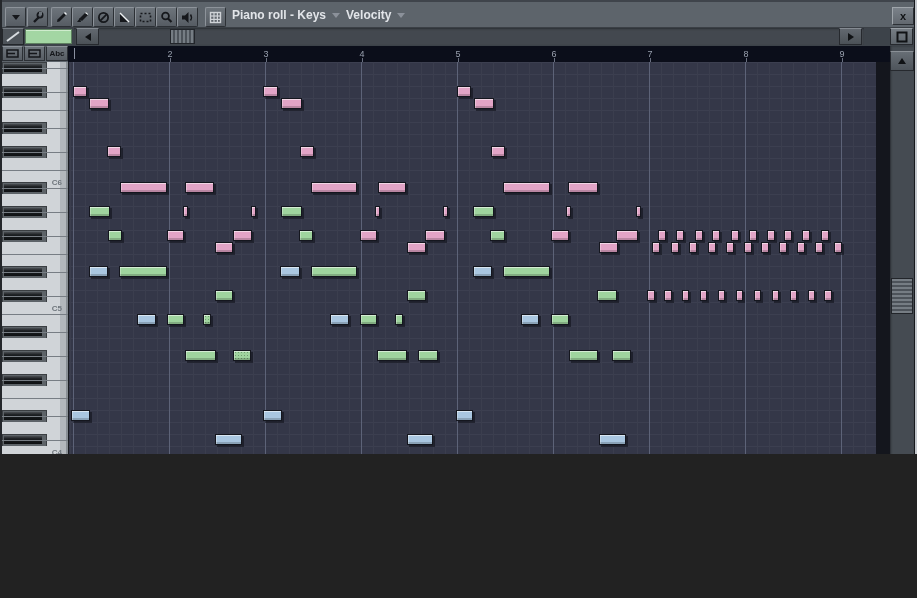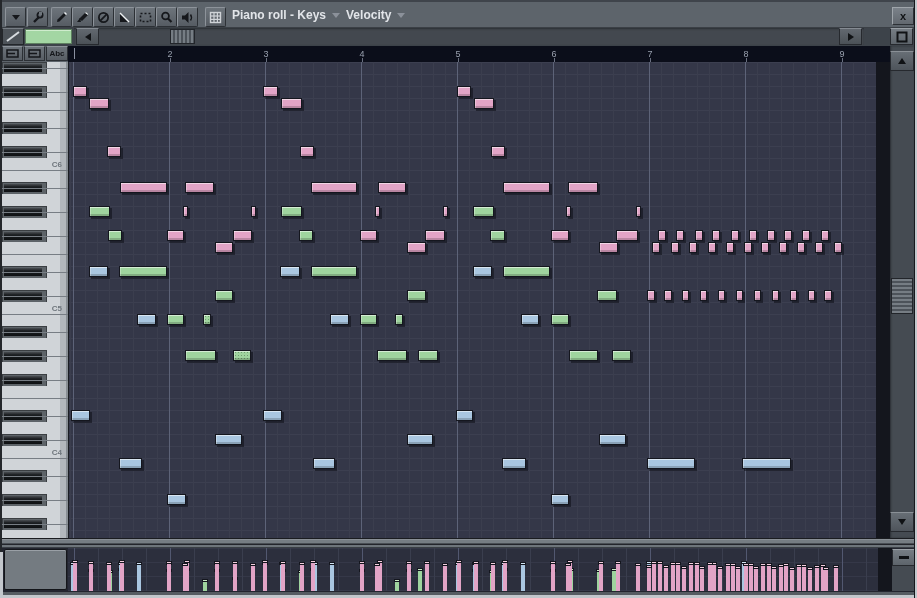--- a/index.html
+++ b/index.html
@@ -1,18 +1,18 @@
 <!DOCTYPE html>
 <html><head>
 <meta charset="utf-8">
 <style>
   html,body{margin:0;padding:0;background:#222;}
   *{box-sizing:border-box;}
   #win{
-    position:relative;width:917px;height:598px;overflow:hidden;
+    position:relative;width:917px;height:454px;overflow:hidden;
     font-family:"Liberation Sans",sans-serif;
     background:#3d434a;
   }
   
   .chrome-top{position:absolute;left:0;top:0;width:917px;height:2px;background:#3f444b;}
   .chrome-left{position:absolute;left:0;top:0;width:2px;height:552px;background:#24272b;}
   .chrome-left-lt{position:absolute;left:0;top:552px;width:3px;height:46px;background:#c3c7cc;}
   .chrome-right{position:absolute;left:914px;top:0;width:3px;height:598px;background:#c3c7cc;border-left:1px solid #16181c;}
   .chrome-bottom{position:absolute;left:0;top:592px;width:917px;height:6px;background:#565c62;border-bottom:3px solid #c3c7cc;}
   
@@ -273,21 +273,21 @@
       <div class="bkey" style="top: 228px;">
         <i></i>
       </div>
       <div class="wsep" style="top: 108px;"></div>
       <div class="wsep" style="top: 126px;"></div>
       <div class="wsep" style="top: 150px;"></div>
       <div class="wsep" style="top: 174px;"></div>
       <div class="wsep" style="top: 192px;"></div>
       <div class="wsep" style="top: 210px;"></div>
       <div class="wsep" style="top: 234px;"></div>
-      <div class="klabel" style="top: 98px;">C6</div>
+      <div class="klabel" style="top: 116px;">C6</div>
       <div class="bkey" style="top: 264px;">
         <i></i>
       </div>
       <div class="bkey" style="top: 288px;">
         <i></i>
       </div>
       <div class="bkey" style="top: 312px;">
         <i></i>
       </div>
       <div class="bkey" style="top: 348px;">

